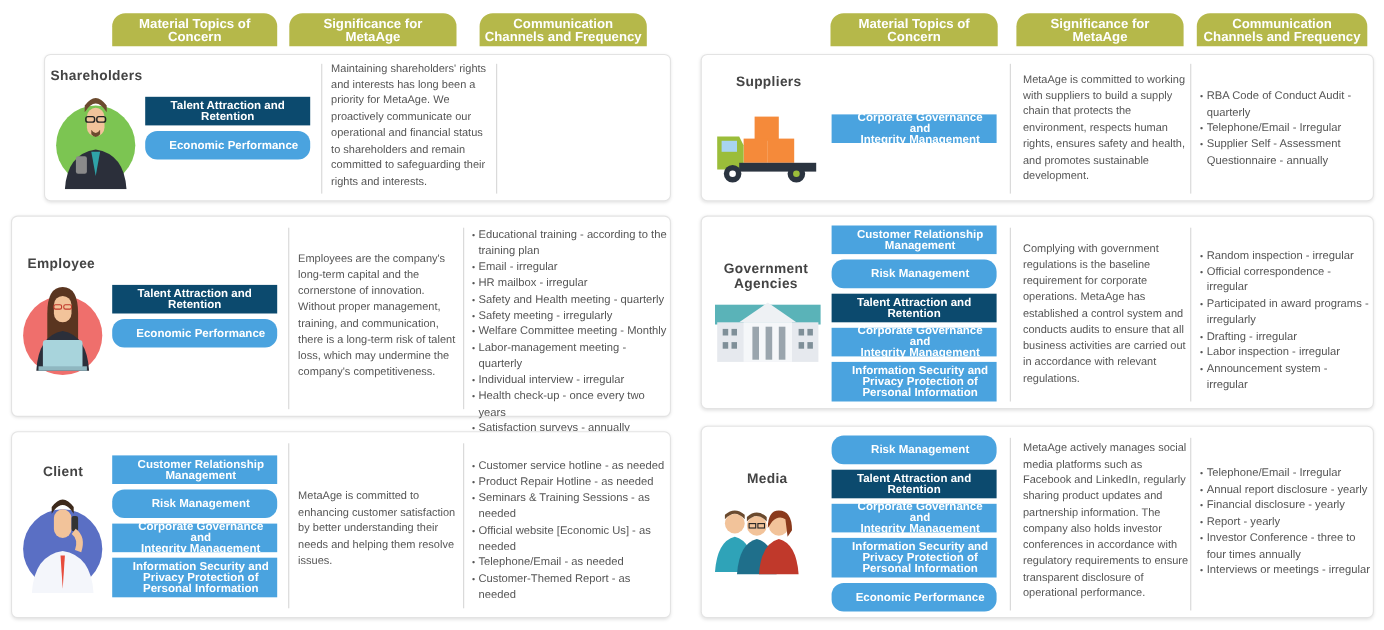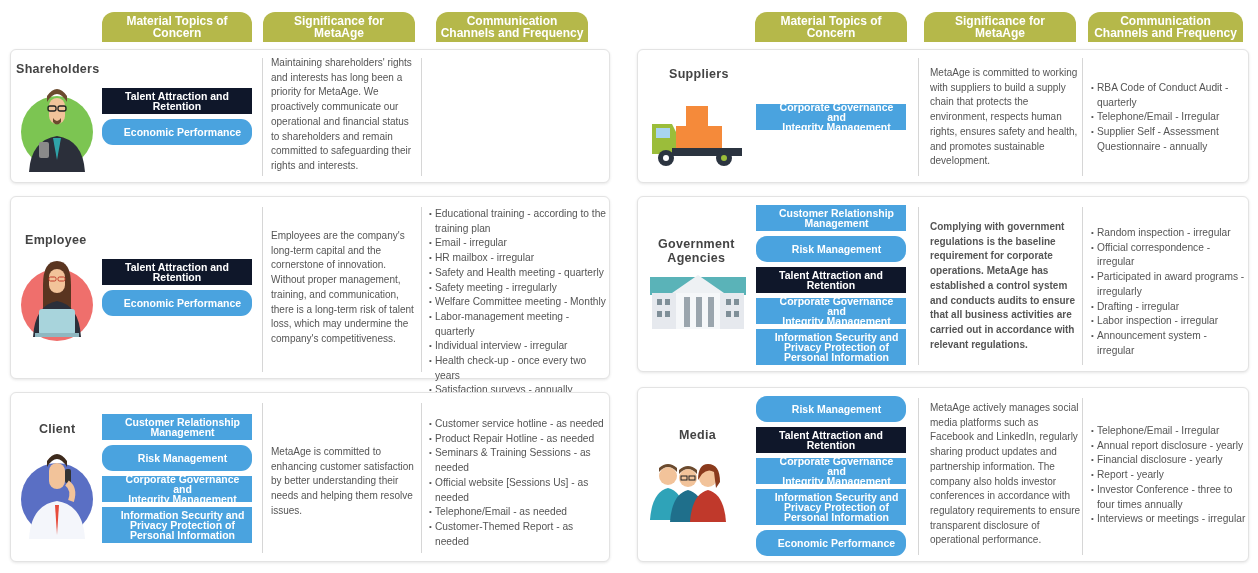--- a/index.html
+++ b/index.html
@@ -32,21 +32,21 @@
     text-align: center; white-space: pre-line; line-height: 14px; letter-spacing: 0.3px;
   }
   .illus { position: absolute; }
   .topics { position: absolute; display: flex; flex-direction: column; gap: 5px; }
   .topic {
     width: 150px; color: #fff; font-weight: bold; font-size: 10.5px; line-height: 10px;
     text-align: center; display: flex; align-items: center; justify-content: center;
     white-space: pre-line; padding: 2px 4px;
   }
   .topic.blue { background: #4aa3df; padding-left: 15px; }
-  .topic.orange { background: #0f172a; }
+  .topic.orange { background: #0c4a6e; }
   .topic.h1 { height: 26px; border-radius: 11px; }
   .topic.h2 { height: 26px; }
   .topic.h3 { height: 36px; }
 
   .vdiv { position: absolute; width: 1px; background: #d6d6d6; }
   .sig-text {
     position: absolute; font-size: 10px; line-height: 14.7px; color: #555;
   }
   .channels { position: absolute; list-style: none; font-size: 10.2px; line-height: 14.7px; color: #555; }
   .channels li { position: relative; padding-left: 6px; }
@@ -58,21 +58,21 @@
 <div class="col col-left">
   <div class="headers">
     <div class="hdr-tab" style="left:92px;width:150px;">Material Topics of
 Concern</div>
     <div class="hdr-tab" style="left:253px;width:152px;">Significance for
 MetaAge</div>
     <div class="hdr-tab" style="left:426px;width:152px;">Communication
 Channels and Frequency</div>
   </div>
 
-  <div class="card" style="top:49px;height:134px;">
+  <div class="card" style="top:49px;height:134px;margin-left:30px;">
     <div class="stakeholder-name" style="left:5px;top:12px;">Shareholders</div>
     <div class="illus" style="left:8px;top:30px;">
       <svg width="76" height="92" viewBox="0 0 76 92">
         <circle cx="38" cy="52" r="36" fill="#7cc552"></circle>
         <path d="M10 92 Q12 60 38 56 Q64 60 66 92 Z" fill="#2b2f3a"></path>
         <path d="M34 58 L38 80 L42 58 Z" fill="#2fa3a8"></path>
         <rect x="30" y="18" width="16" height="26" rx="8" fill="#f2c39a"></rect>
         <path d="M28 22 Q38 6 48 22 L48 16 Q38 2 28 16 Z" fill="#6b4a2e"></path>
         <rect x="29" y="26" width="8" height="5" rx="2" fill="none" stroke="#222" stroke-width="1.3"></rect>
         <rect x="39" y="26" width="8" height="5" rx="2" fill="none" stroke="#222" stroke-width="1.3"></rect>
@@ -149,21 +149,21 @@
 Privacy Protection of
 Personal Information</div>
     </div>
     <div class="vdiv" style="left:251px;top:10px;height:150px;"></div>
     <div class="sig-text" style="left:260px;top:52px;width:148px;">MetaAge is committed to enhancing customer satisfaction by better understanding their needs and helping them resolve issues.</div>
     <div class="vdiv" style="left:410px;top:10px;height:150px;"></div>
     <ul class="channels" style="left:418px;top:24px;width:180px;">
       <li>Customer service hotline - as needed</li>
       <li>Product Repair Hotline - as needed</li>
       <li>Seminars &amp; Training Sessions - as needed</li>
-      <li>Official website [Sessions Us] - as needed</li>
+      <li>Official website [Economic Us] - as needed</li>
       <li>Telephone/Email - as needed</li>
       <li>Customer-Themed Report - as needed</li>
     </ul>
   </div>
 </div>
 
 <div class="col col-right">
   <div class="headers">
     <div class="hdr-tab" style="left:118px;width:152px;">Material Topics of
 Concern</div>
@@ -231,21 +231,21 @@
       <div class="topic blue h1">Risk Management</div>
       <div class="topic orange h2">Talent Attraction and
 Retention</div>
       <div class="topic blue h2">Corporate Governance and
 Integrity Management</div>
       <div class="topic blue h3">Information Security and
 Privacy Protection of
 Personal Information</div>
     </div>
     <div class="vdiv" style="left:280px;top:10px;height:158px;"></div>
-    <div class="sig-text" style="left:292px;top:23px;width:150px;font-weight:bold;">Complying with government regulations is the baseline requirement for corporate operations. MetaAge has established a control system and conducts audits to ensure that all business activities are carried out in accordance with relevant regulations.</div>
+    <div class="sig-text" style="left:292px;top:23px;width:150px;">Complying with government regulations is the baseline requirement for corporate operations. MetaAge has established a control system and conducts audits to ensure that all business activities are carried out in accordance with relevant regulations.</div>
     <div class="vdiv" style="left:444px;top:10px;height:158px;"></div>
     <ul class="channels" style="left:453px;top:29px;width:156px;">
       <li>Random inspection - irregular</li>
       <li>Official correspondence - irregular</li>
       <li>Participated in award programs - irregularly</li>
       <li>Drafting - irregular</li>
       <li>Labor inspection - irregular</li>
       <li>Announcement system - irregular</li>
     </ul>
   </div>

